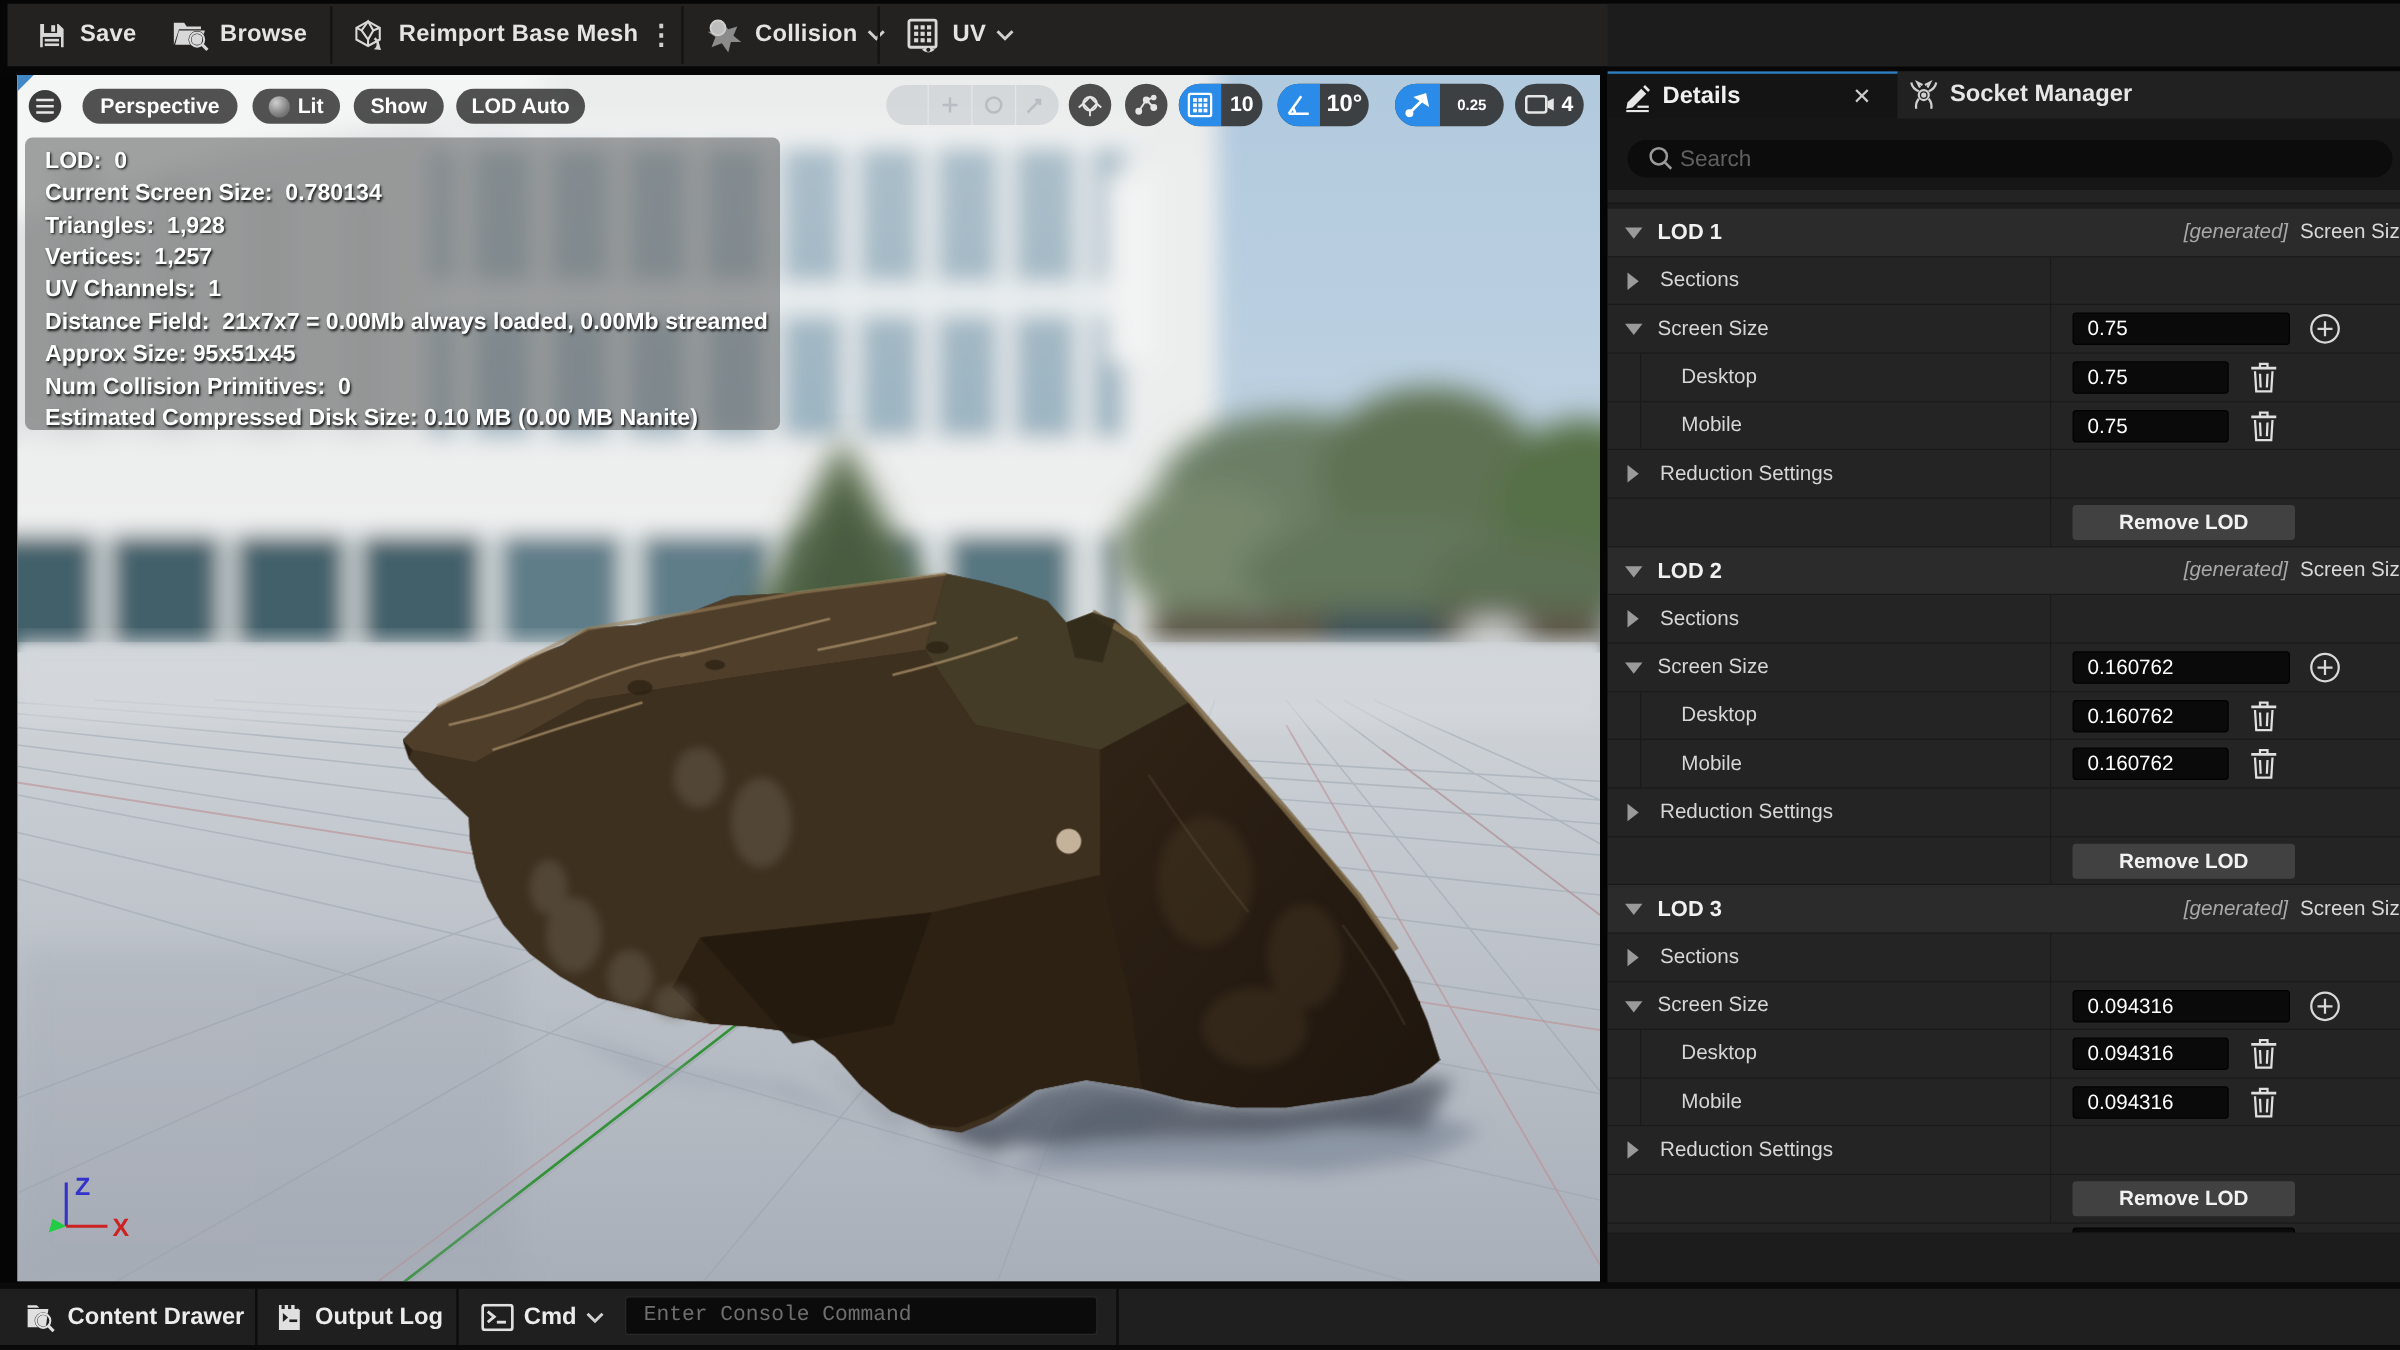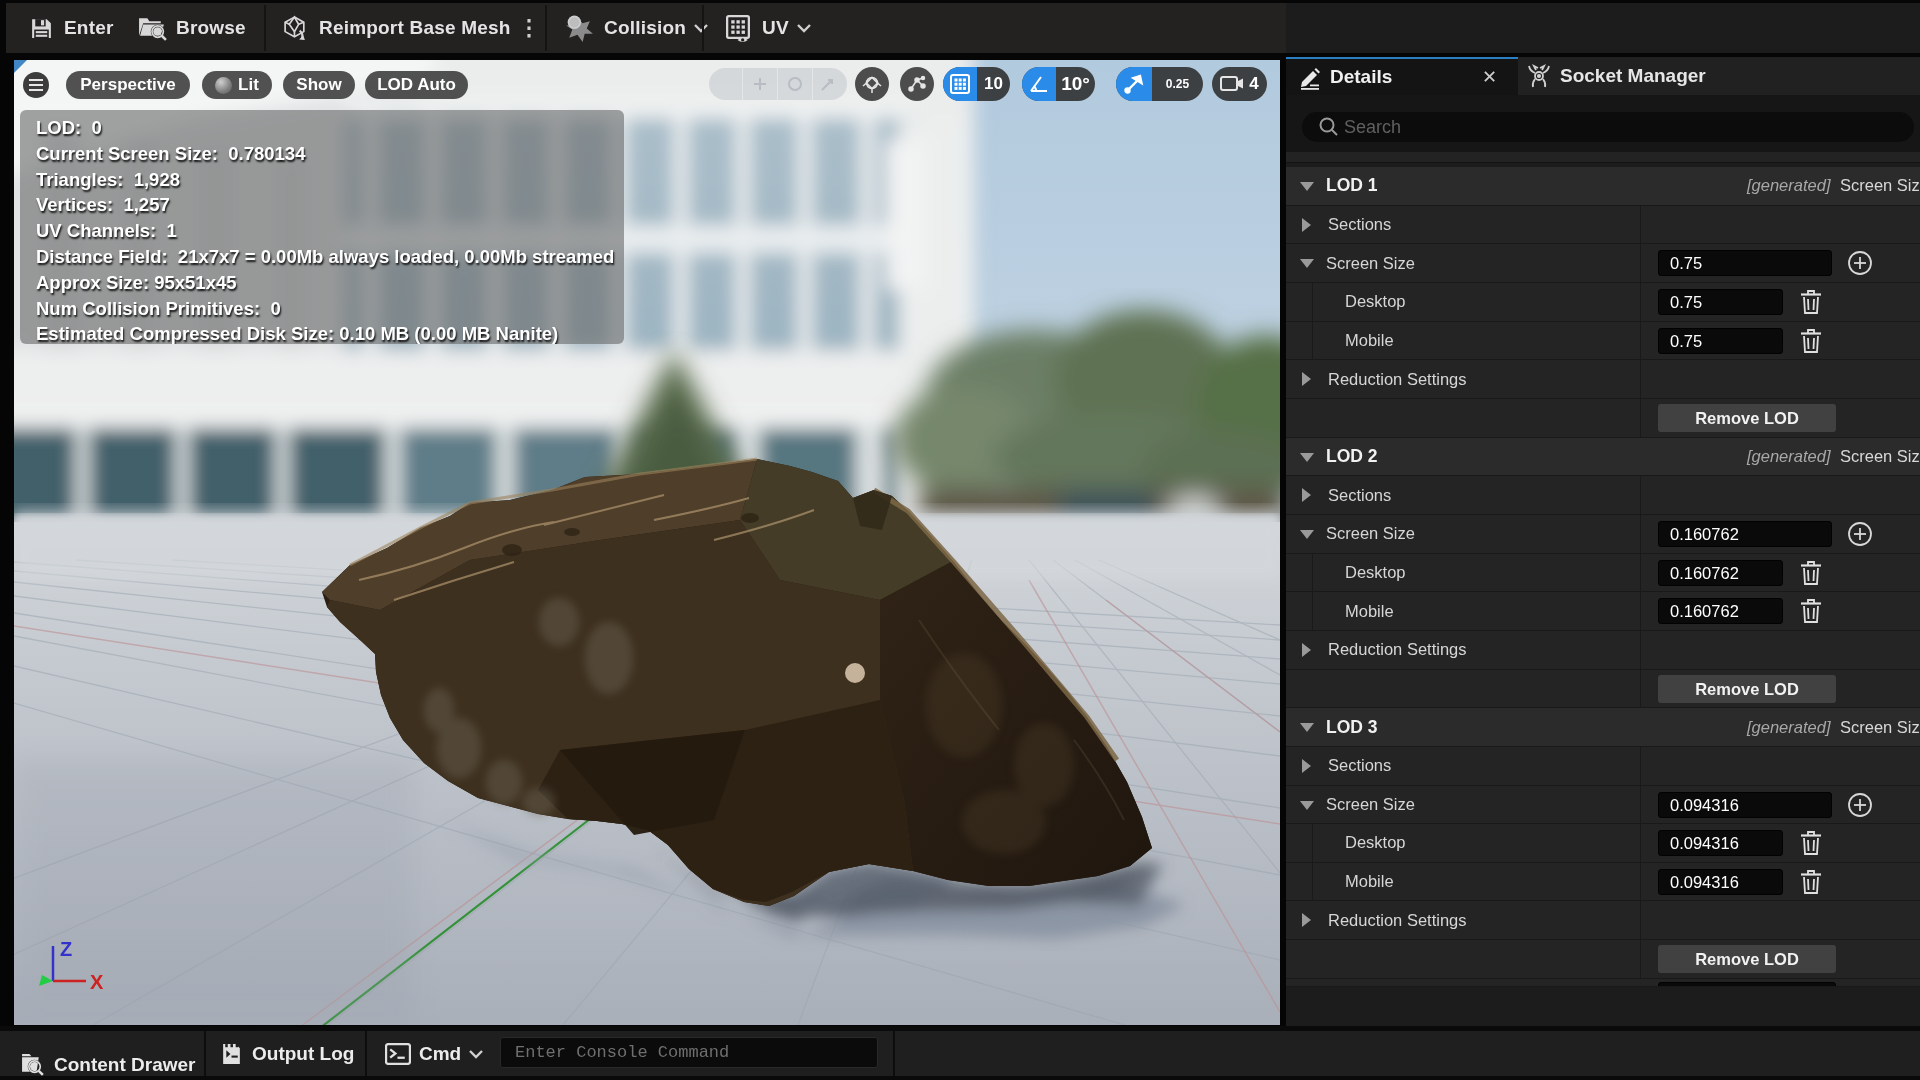--- a/index.html
+++ b/index.html
@@ -349,21 +349,21 @@
   <div id="topbarInner">
     <div class="tbItem" style="left:23px;">
         <svg width="25" height="25" viewBox="0 0 24 24">
           <path fill="#d8d8d8" d="M3 3h14l4 4v14H3z"></path>
           <rect x="6" y="3" width="10" height="7" fill="#242221"></rect>
           <rect x="11.5" y="4" width="3" height="5" fill="#d8d8d8"></rect>
           <rect x="5" y="13" width="14" height="9" fill="#242221"></rect>
           <rect x="6.5" y="14.5" width="11" height="2" fill="#d8d8d8"></rect>
           <rect x="6.5" y="18" width="11" height="2" fill="#d8d8d8"></rect>
         </svg>
-        <span style="margin-left:10px;">Enter</span>
+        <span style="margin-left:10px;">Save</span>
       </div>
     <div class="tbItem" style="left:131px;">
         <svg width="31" height="26" viewBox="0 0 30 25">
           <path fill="#d8d8d8" d="M2 3h8l2 3h11v2H6L2 20z"></path>
           <path fill="#d8d8d8" d="M6 9h20l-3 11H3z"></path>
           <circle cx="20" cy="16" r="5.5" fill="none" stroke="#242221" stroke-width="2.4"></circle>
           <circle cx="20" cy="16" r="5.5" fill="none" stroke="#d8d8d8" stroke-width="1.6"></circle>
           <line x1="24" y1="20" x2="28" y2="24" stroke="#d8d8d8" stroke-width="2.4"></line>
         </svg>
         <span style="margin-left:8px;">Browse</span>
@@ -646,21 +646,21 @@
         <div class="rembtn">Remove LOD</div>
       </div>
 <div class="row" style="height:8px;">
         <div class="vbox" style="left:372px;width:178px;top:3px;"></div>
       </div>
     </div>
 </div>
 
 <div id="botbar">
   <div id="botbarInner">
-    <div class="bbItem" style="left:20px;align-items:flex-end;">
+    <div class="bbItem" style="left:20px;">
         <svg width="26" height="24" viewBox="0 0 25 23">
           <path fill="#e0e0e0" d="M2 2h7l2 2h-9z"></path>
           <path fill="#e0e0e0" d="M2 5h16l-2 14H2z"></path>
           <circle cx="14" cy="14" r="5.5" fill="none" stroke="#201f1f" stroke-width="2.2"></circle>
           <circle cx="14" cy="14" r="5.5" fill="none" stroke="#e0e0e0" stroke-width="1.6"></circle>
           <line x1="18" y1="18" x2="22" y2="22" stroke="#e0e0e0" stroke-width="2.4"></line>
         </svg>
         <span style="margin-left:8px;">Content Drawer</span>
       </div>
     <div class="bbSep" style="left:204px;"></div>

